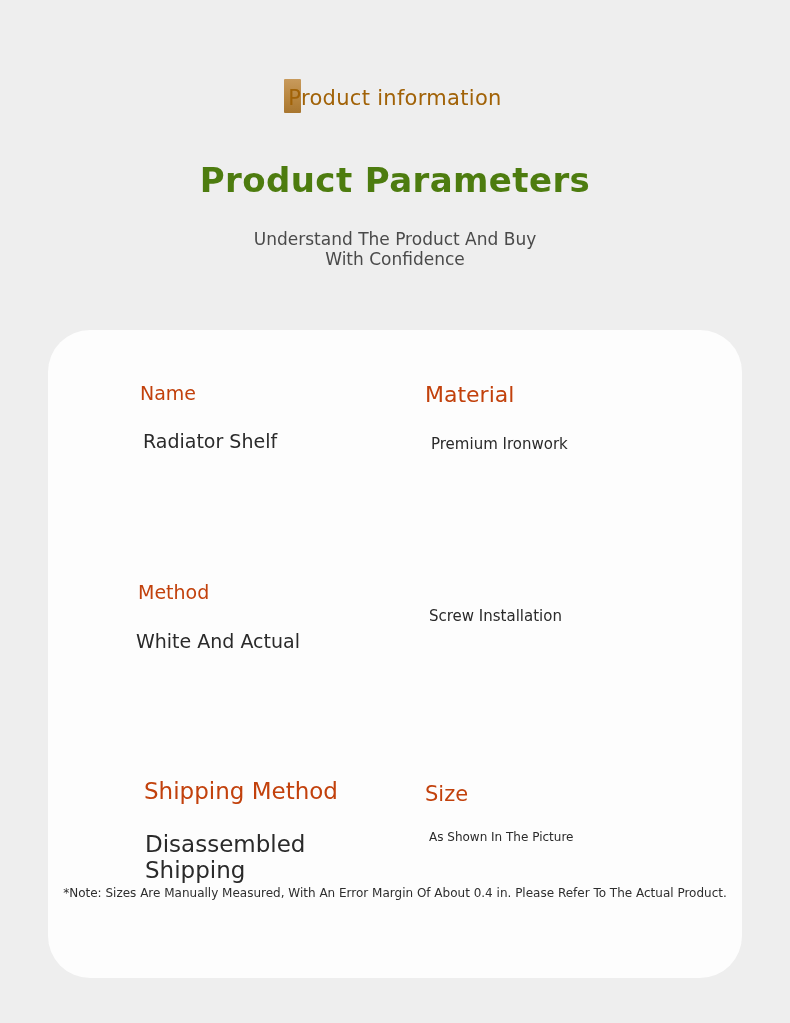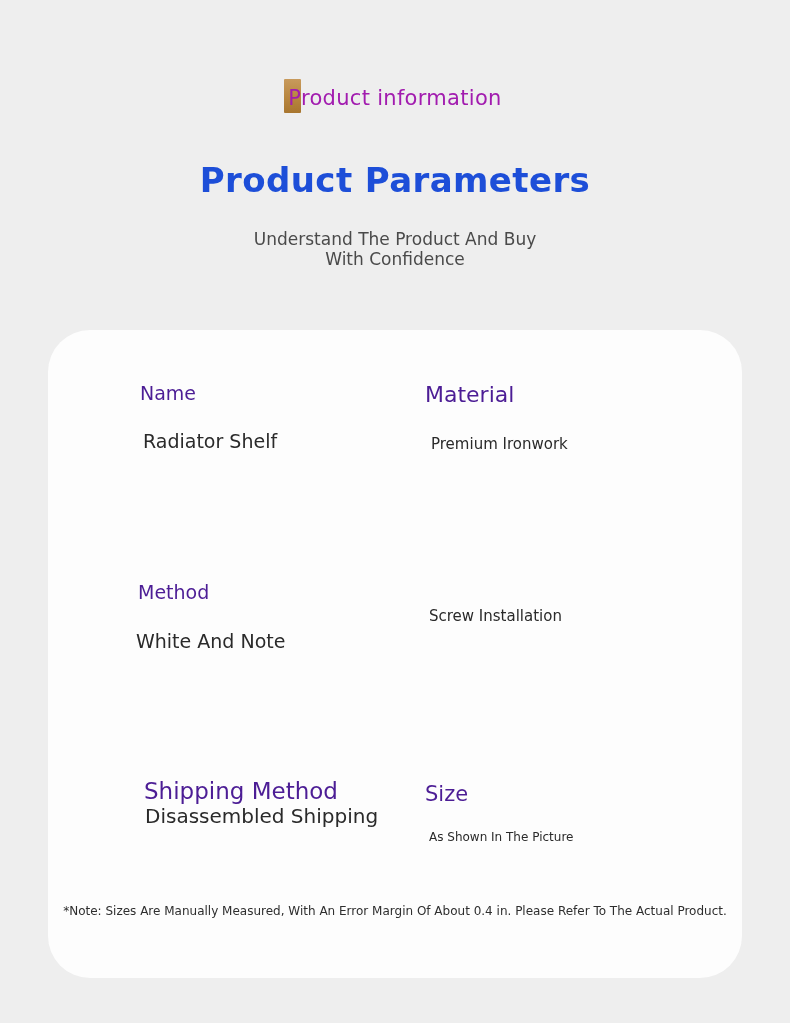--- a/index.html
+++ b/index.html
@@ -42,30 +42,30 @@
     background: linear-gradient(180deg, #c89a5c 0%, #b8863f 55%, #a8762f 100%);
     border-radius: 1px;
     z-index: 0;
   }
 
   .eyebrow {
     position: relative;
     z-index: 1;
     font-size: 21px;
     letter-spacing: 0.3px;
-    color: #a21caf;
+    color: #a16207;
     font-weight: 400;
     font-family: "DejaVu Sans", sans-serif;
   }
 
   .headline {
     margin-top: 50px;
     font-size: 34px;
     font-weight: bold;
-    color: #1d4ed8;
+    color: #4d7c0f;
     letter-spacing: 0.4px;
   }
 
   .subline {
     margin: 30px auto 0;
     width: 300px;
     font-size: 17px;
     line-height: 1.15;
     color: #4a4a4a;
     text-align: center;
@@ -91,21 +91,21 @@
   .spec-row {
     display: flex;
   }
 
   .spec-cell {
     width: 50%;
     box-sizing: border-box;
   }
 
   .spec-label {
-    color: #4c1d95;
+    color: #c2410c;
     font-weight: 400;
   }
 
   .spec-value {
     color: #2a2a2a;
     font-weight: 400;
   }
 
   
   .c-name        { padding-left: 92px; }
@@ -119,35 +119,34 @@
   .c-color       { padding-left: 90px; padding-top: 128px; }
   .c-color .spec-label { font-size: 19px; }
   .c-color .spec-value { font-size: 19px; margin-top: 27px; margin-left: -2px; }
 
   .c-install     { padding-left: 30px; padding-top: 128px; }
   .c-install .spec-label { font-size: 23px; }
   .c-install .spec-value { font-size: 15px; margin-top: 26px; margin-left: 4px; }
 
   .c-shipping    { padding-left: 96px; padding-top: 126px; }
   .c-shipping .spec-label { font-size: 23px; }
-  .c-shipping .spec-value { font-size: 20px; margin-left: 1px; }
+  .c-shipping .spec-value { font-size: 23px; margin-top: 27px; margin-left: 1px; }
 
   .c-size        { padding-left: 30px; padding-top: 130px; }
   .c-size .spec-label { font-size: 21px; }
   .c-size .spec-value { font-size: 12px; margin-top: 24px; margin-left: 4px; }
 
   .note {
     position: absolute;
     left: 0;
     right: 0;
     top: 556px;
     text-align: center;
     font-size: 12px;
     color: #2e2e2e;
-    margin-top: 18px;
   }
 </style>
 </head>
 <body>
 
 <div class="page">
 
   <div class="header">
     <div class="eyebrow-wrap">
       <span class="eyebrow-accent"></span>
@@ -167,21 +166,21 @@
         </div>
         <div class="spec-cell c-material">
           <div class="spec-label">Material</div>
           <div class="spec-value">Premium Ironwork</div>
         </div>
       </div>
 
       <div class="spec-row">
         <div class="spec-cell c-color">
           <div class="spec-label">Method</div>
-          <div class="spec-value">White And Note</div>
+          <div class="spec-value">White And Actual</div>
         </div>
         <div class="spec-cell c-install">
           <div class="spec-value">Screw Installation</div>
         </div>
       </div>
 
       <div class="spec-row">
         <div class="spec-cell c-shipping">
           <div class="spec-label">Shipping Method</div>
           <div class="spec-value">Disassembled Shipping</div>

